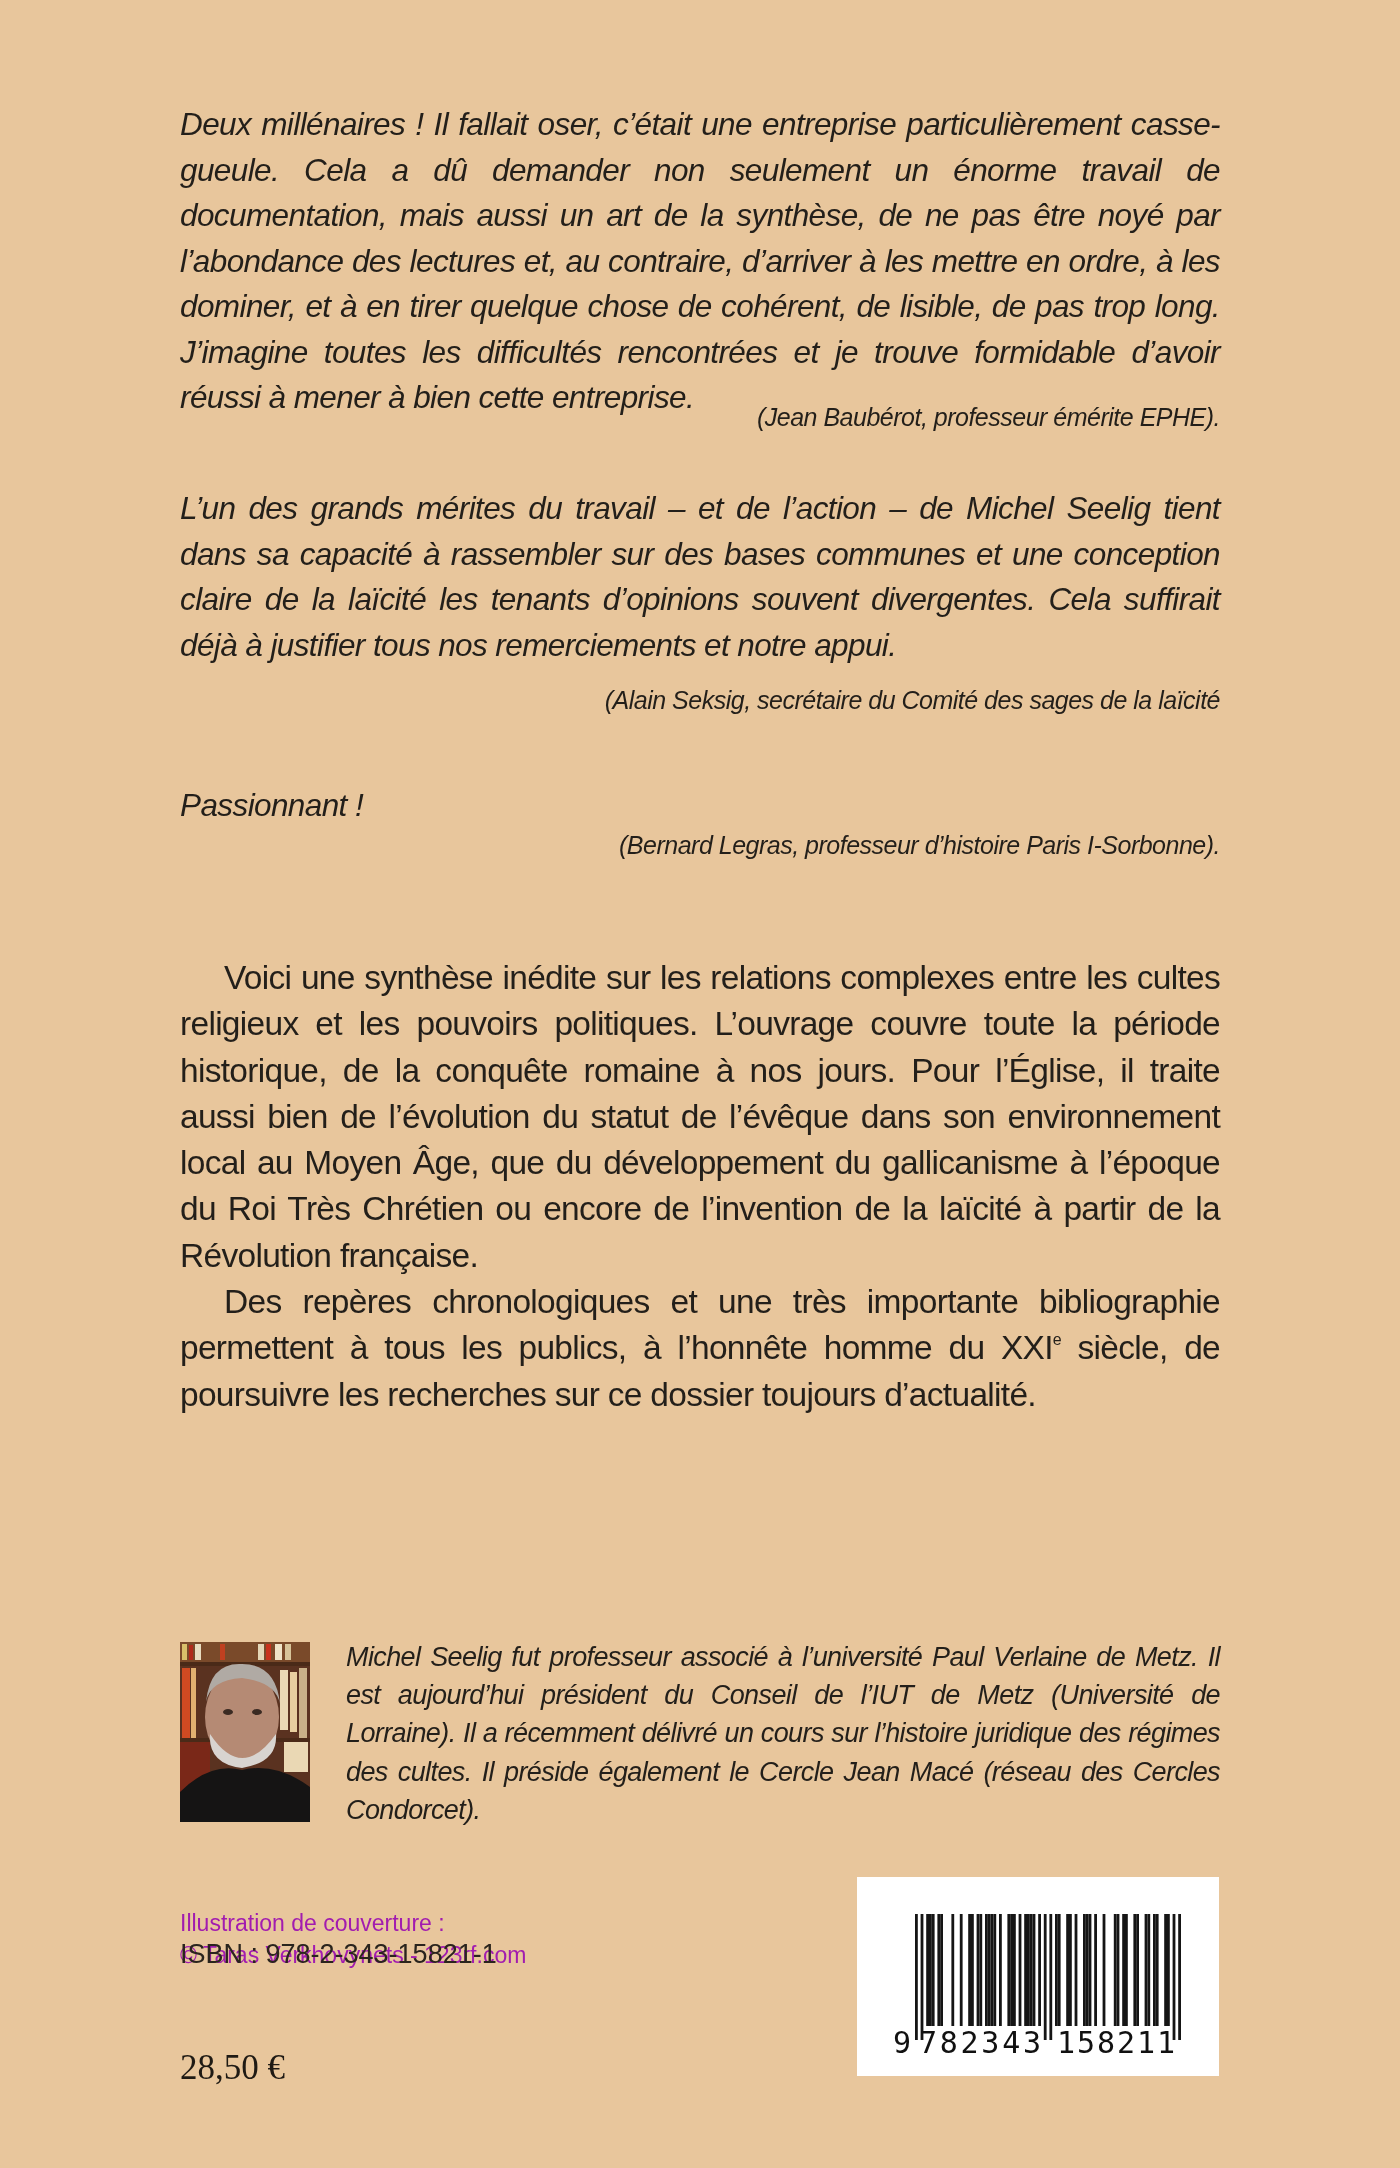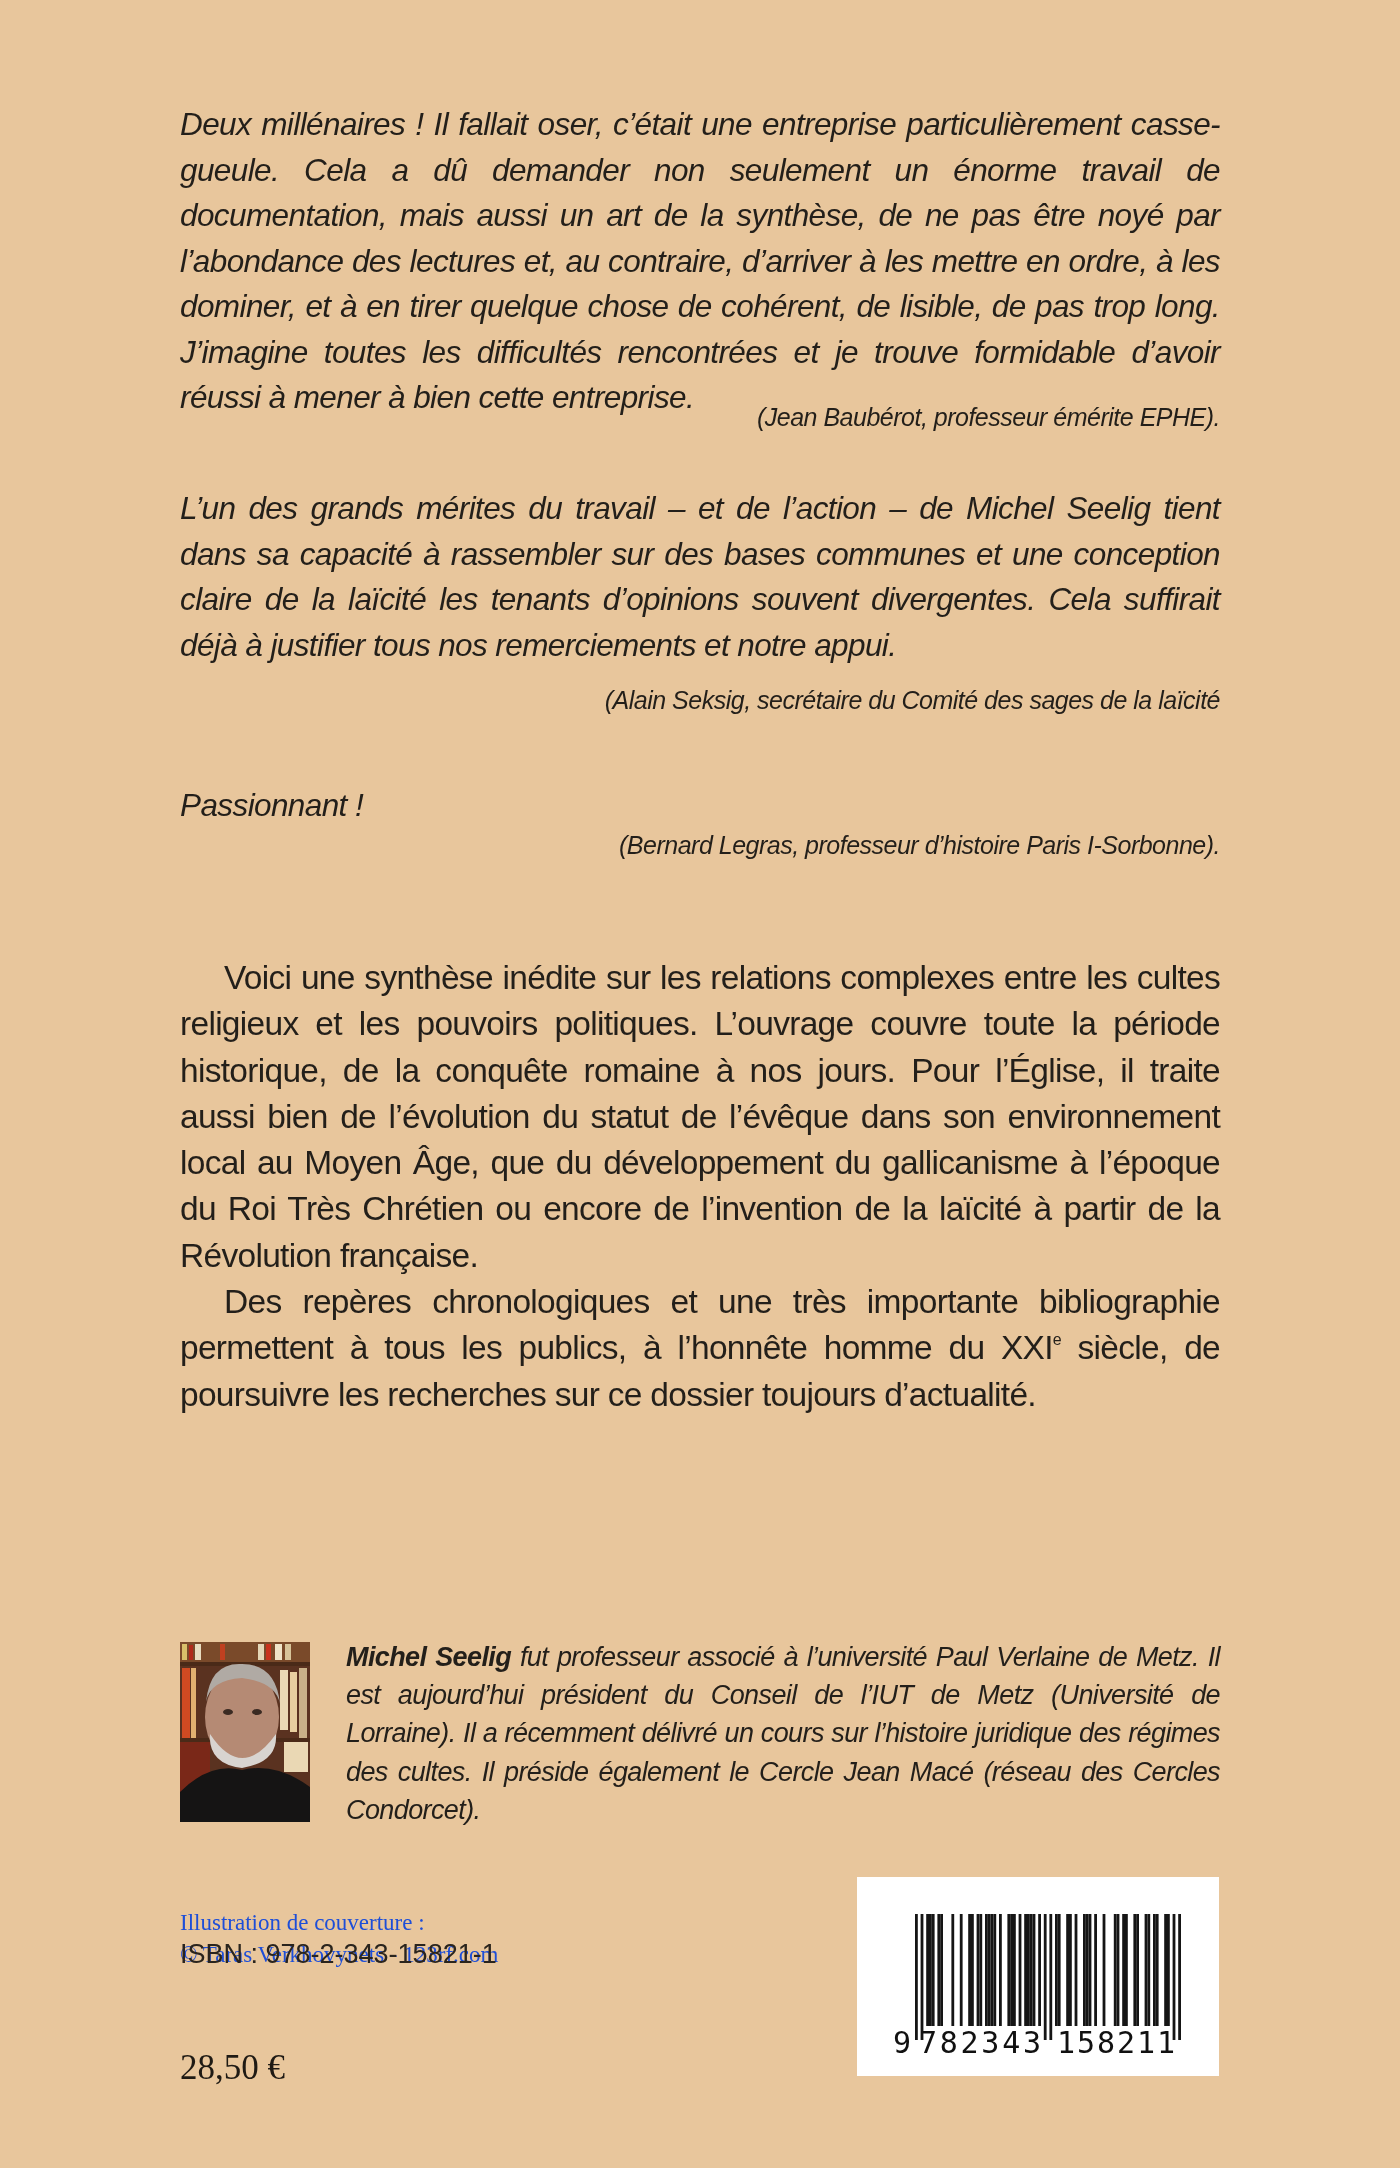--- a/index.html
+++ b/index.html
@@ -42,26 +42,26 @@
   }
   .photo {
     position: absolute; left: 0; top: 0; width: 130px; height: 180px;
     background: #1b1a19; overflow: hidden;
   }
   .bio-text {
     position: absolute; left: 166px; top: -4px; width: 874px;
     font-style: italic; font-size: 27px; line-height: 38.2px;
     text-align: justify; letter-spacing: -0.6px;
   }
-  .bio-text b { font-weight: bold; margin-top: 28px; }
+  .bio-text b { font-weight: normal; margin-top: 28px; }
 
   .credits {
     position: absolute; left: 180px; top: 1907px;
-    font-family: Liberation Serif, serif;
-    font-size: 23px; line-height: 32px; color: #1d4ed8;
+    font-family: Liberation Sans, sans-serif;
+    font-size: 23px; line-height: 32px; color: #a21caf;
   }
   .isbn {
     position: absolute; left: 180px; top: 1939px;
     font-family: Liberation Sans, sans-serif;
     font-size: 27px; color: #2a241d;
   }
   .price {
     position: absolute; left: 180px; top: 2048px;
     font-family: "Liberation Serif", "DejaVu Serif", serif;
     font-size: 35px; color: #1f1a14;

